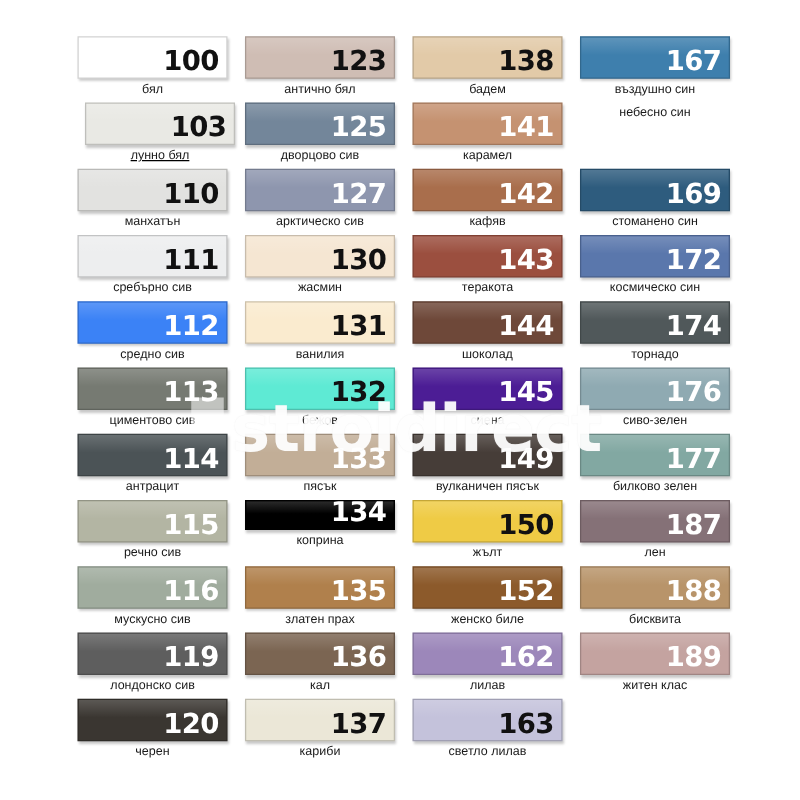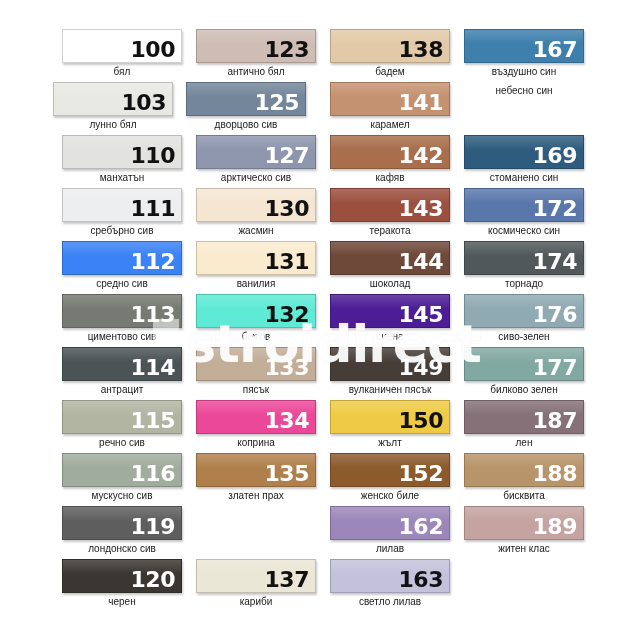--- a/index.html
+++ b/index.html
@@ -111,21 +111,21 @@
 
 <div id="chart-root">
 
   <div id="grid">
       <div class="swatch-cell" style="left: 62px; top: 29px;">
         <div class="swatch-chip" style="width: 120px; height: 34px; background: rgb(255, 255, 255);">
           <span class="swatch-code" style="color: rgb(17, 17, 17);">100</span>
         </div>
         <div class="swatch-name">бял</div>
       </div>
-      <div class="swatch-cell" style="left: 53px; top: 82px;">
+      <div class="swatch-cell" style="left: 68px; top: 82px; text-decoration: underline;">
         <div class="swatch-chip" style="width: 120px; height: 34px; background: rgb(233, 233, 228);">
           <span class="swatch-code" style="color: rgb(17, 17, 17);">103</span>
         </div>
         <div class="swatch-name">лунно бял</div>
       </div>
       <div class="swatch-cell" style="left: 62px; top: 135px;">
         <div class="swatch-chip" style="width: 120px; height: 34px; background: rgb(226, 226, 224);">
           <span class="swatch-code" style="color: rgb(17, 17, 17);">110</span>
         </div>
         <div class="swatch-name">манхатън</div>
@@ -177,21 +177,21 @@
           <span class="swatch-code" style="color: rgb(255, 255, 255);">120</span>
         </div>
         <div class="swatch-name">черен</div>
       </div>
       <div class="swatch-cell" style="left: 196px; top: 29px;">
         <div class="swatch-chip" style="width: 120px; height: 34px; background: rgb(207, 189, 180);">
           <span class="swatch-code" style="color: rgb(17, 17, 17);">123</span>
         </div>
         <div class="swatch-name">антично бял</div>
       </div>
-      <div class="swatch-cell" style="left: 186px; top: 82px;">
+      <div class="swatch-cell" style="left: 196px; top: 82px;">
         <div class="swatch-chip" style="width: 120px; height: 34px; background: rgb(115, 134, 154);">
           <span class="swatch-code" style="color: rgb(255, 255, 255);">125</span>
         </div>
         <div class="swatch-name">дворцово сив</div>
       </div>
       <div class="swatch-cell" style="left: 196px; top: 135px;">
         <div class="swatch-chip" style="width: 120px; height: 34px; background: rgb(142, 150, 174);">
           <span class="swatch-code" style="color: rgb(255, 255, 255);">127</span>
         </div>
         <div class="swatch-name">арктическо сив</div>
@@ -214,31 +214,37 @@
         </div>
         <div class="swatch-name">бежов</div>
       </div>
       <div class="swatch-cell" style="left: 196px; top: 347px;">
         <div class="swatch-chip" style="width: 120px; height: 34px; background: rgb(194, 174, 151);">
           <span class="swatch-code" style="color: rgb(255, 255, 255);">133</span>
         </div>
         <div class="swatch-name">пясък</div>
       </div>
       <div class="swatch-cell" style="left: 196px; top: 400px;">
-        <div class="swatch-chip" style="width: 120px; height: 34px; background: #ec4899;">
+        <div class="swatch-chip" style="width: 120px; height: 24px; background: #000000;">
           <span class="swatch-code" style="color: rgb(255, 255, 255);">134</span>
         </div>
         <div class="swatch-name">коприна</div>
       </div>
       <div class="swatch-cell" style="left: 196px; top: 453px;">
         <div class="swatch-chip" style="width: 120px; height: 34px; background: rgb(176, 128, 76);">
           <span class="swatch-code" style="color: rgb(255, 255, 255);">135</span>
         </div>
         <div class="swatch-name">златен прах</div>
       </div>
+      <div class="swatch-cell" style="left: 196px; top: 506px;">
+        <div class="swatch-chip" style="width: 120px; height: 34px; background: rgb(123, 101, 82);">
+          <span class="swatch-code" style="color: rgb(255, 255, 255);">136</span>
+        </div>
+        <div class="swatch-name">кал</div>
+      </div>
       <div class="swatch-cell" style="left: 196px; top: 559px;">
         <div class="swatch-chip" style="width: 120px; height: 34px; background: rgb(235, 231, 215);">
           <span class="swatch-code" style="color: rgb(17, 17, 17);">137</span>
         </div>
         <div class="swatch-name">кариби</div>
       </div>
       <div class="swatch-cell" style="left: 330px; top: 29px;">
         <div class="swatch-chip" style="width: 120px; height: 34px; background: rgb(226, 202, 168);">
           <span class="swatch-code" style="color: rgb(17, 17, 17);">138</span>
         </div>

